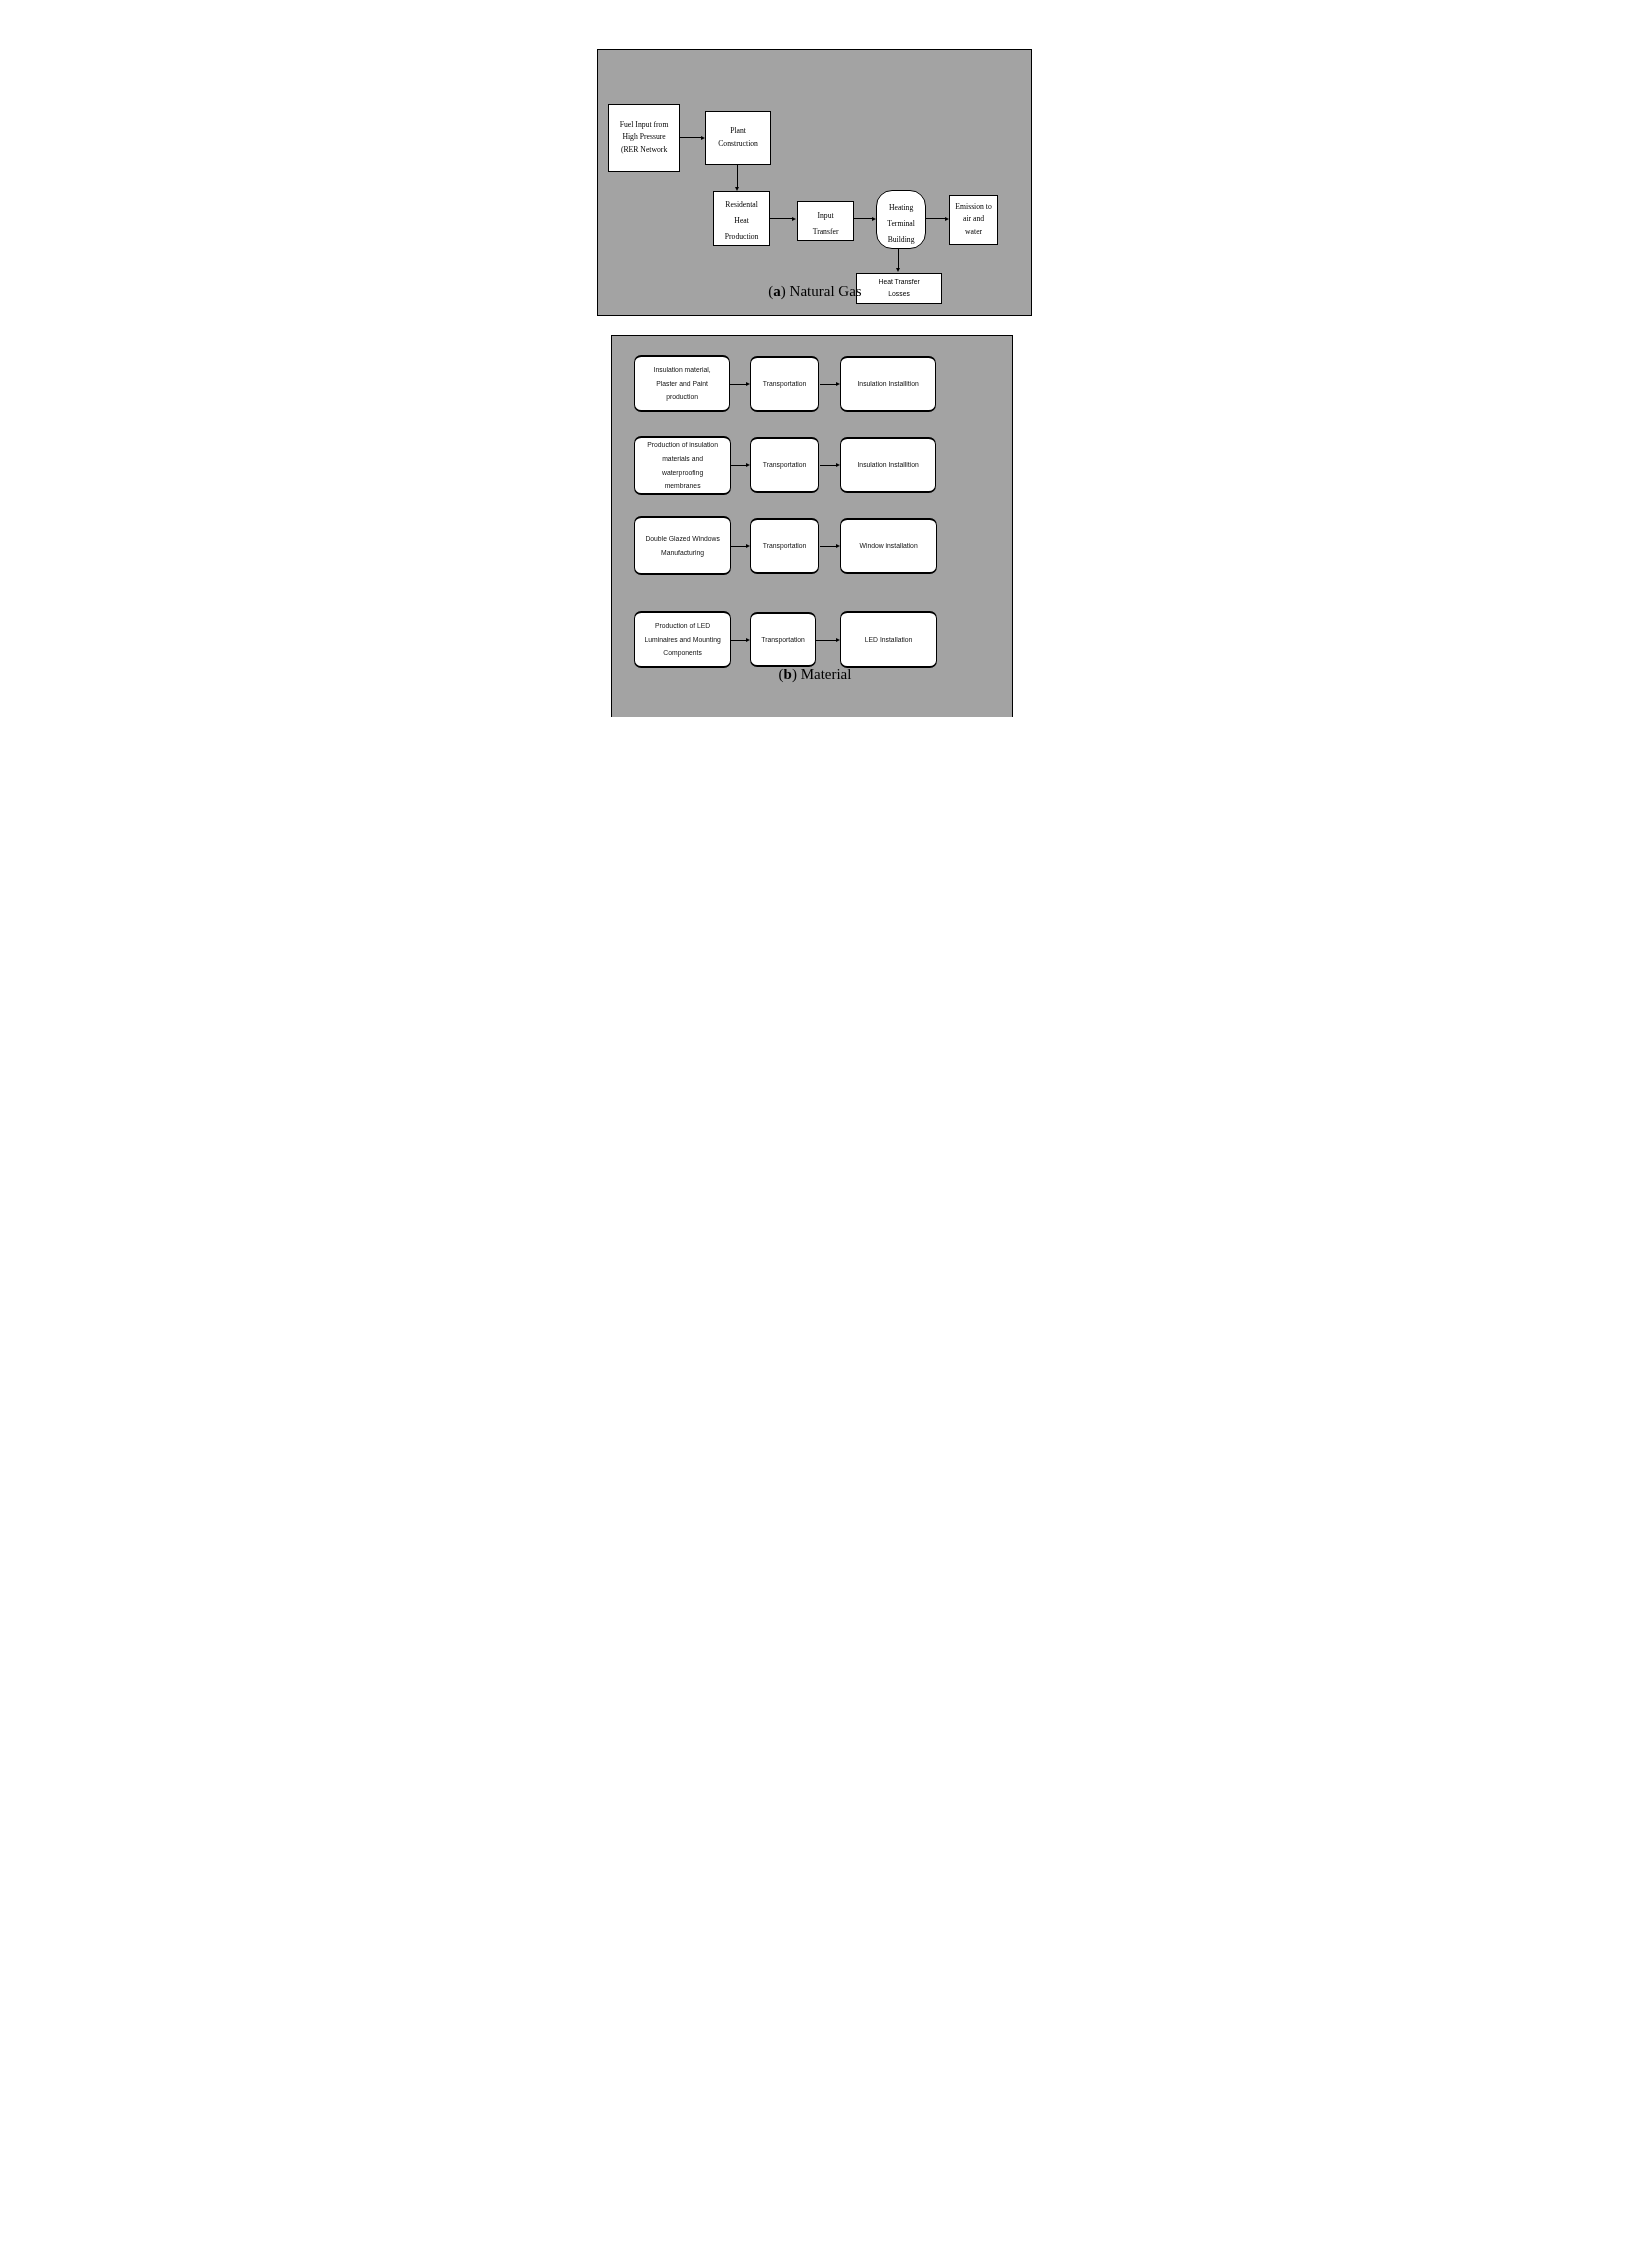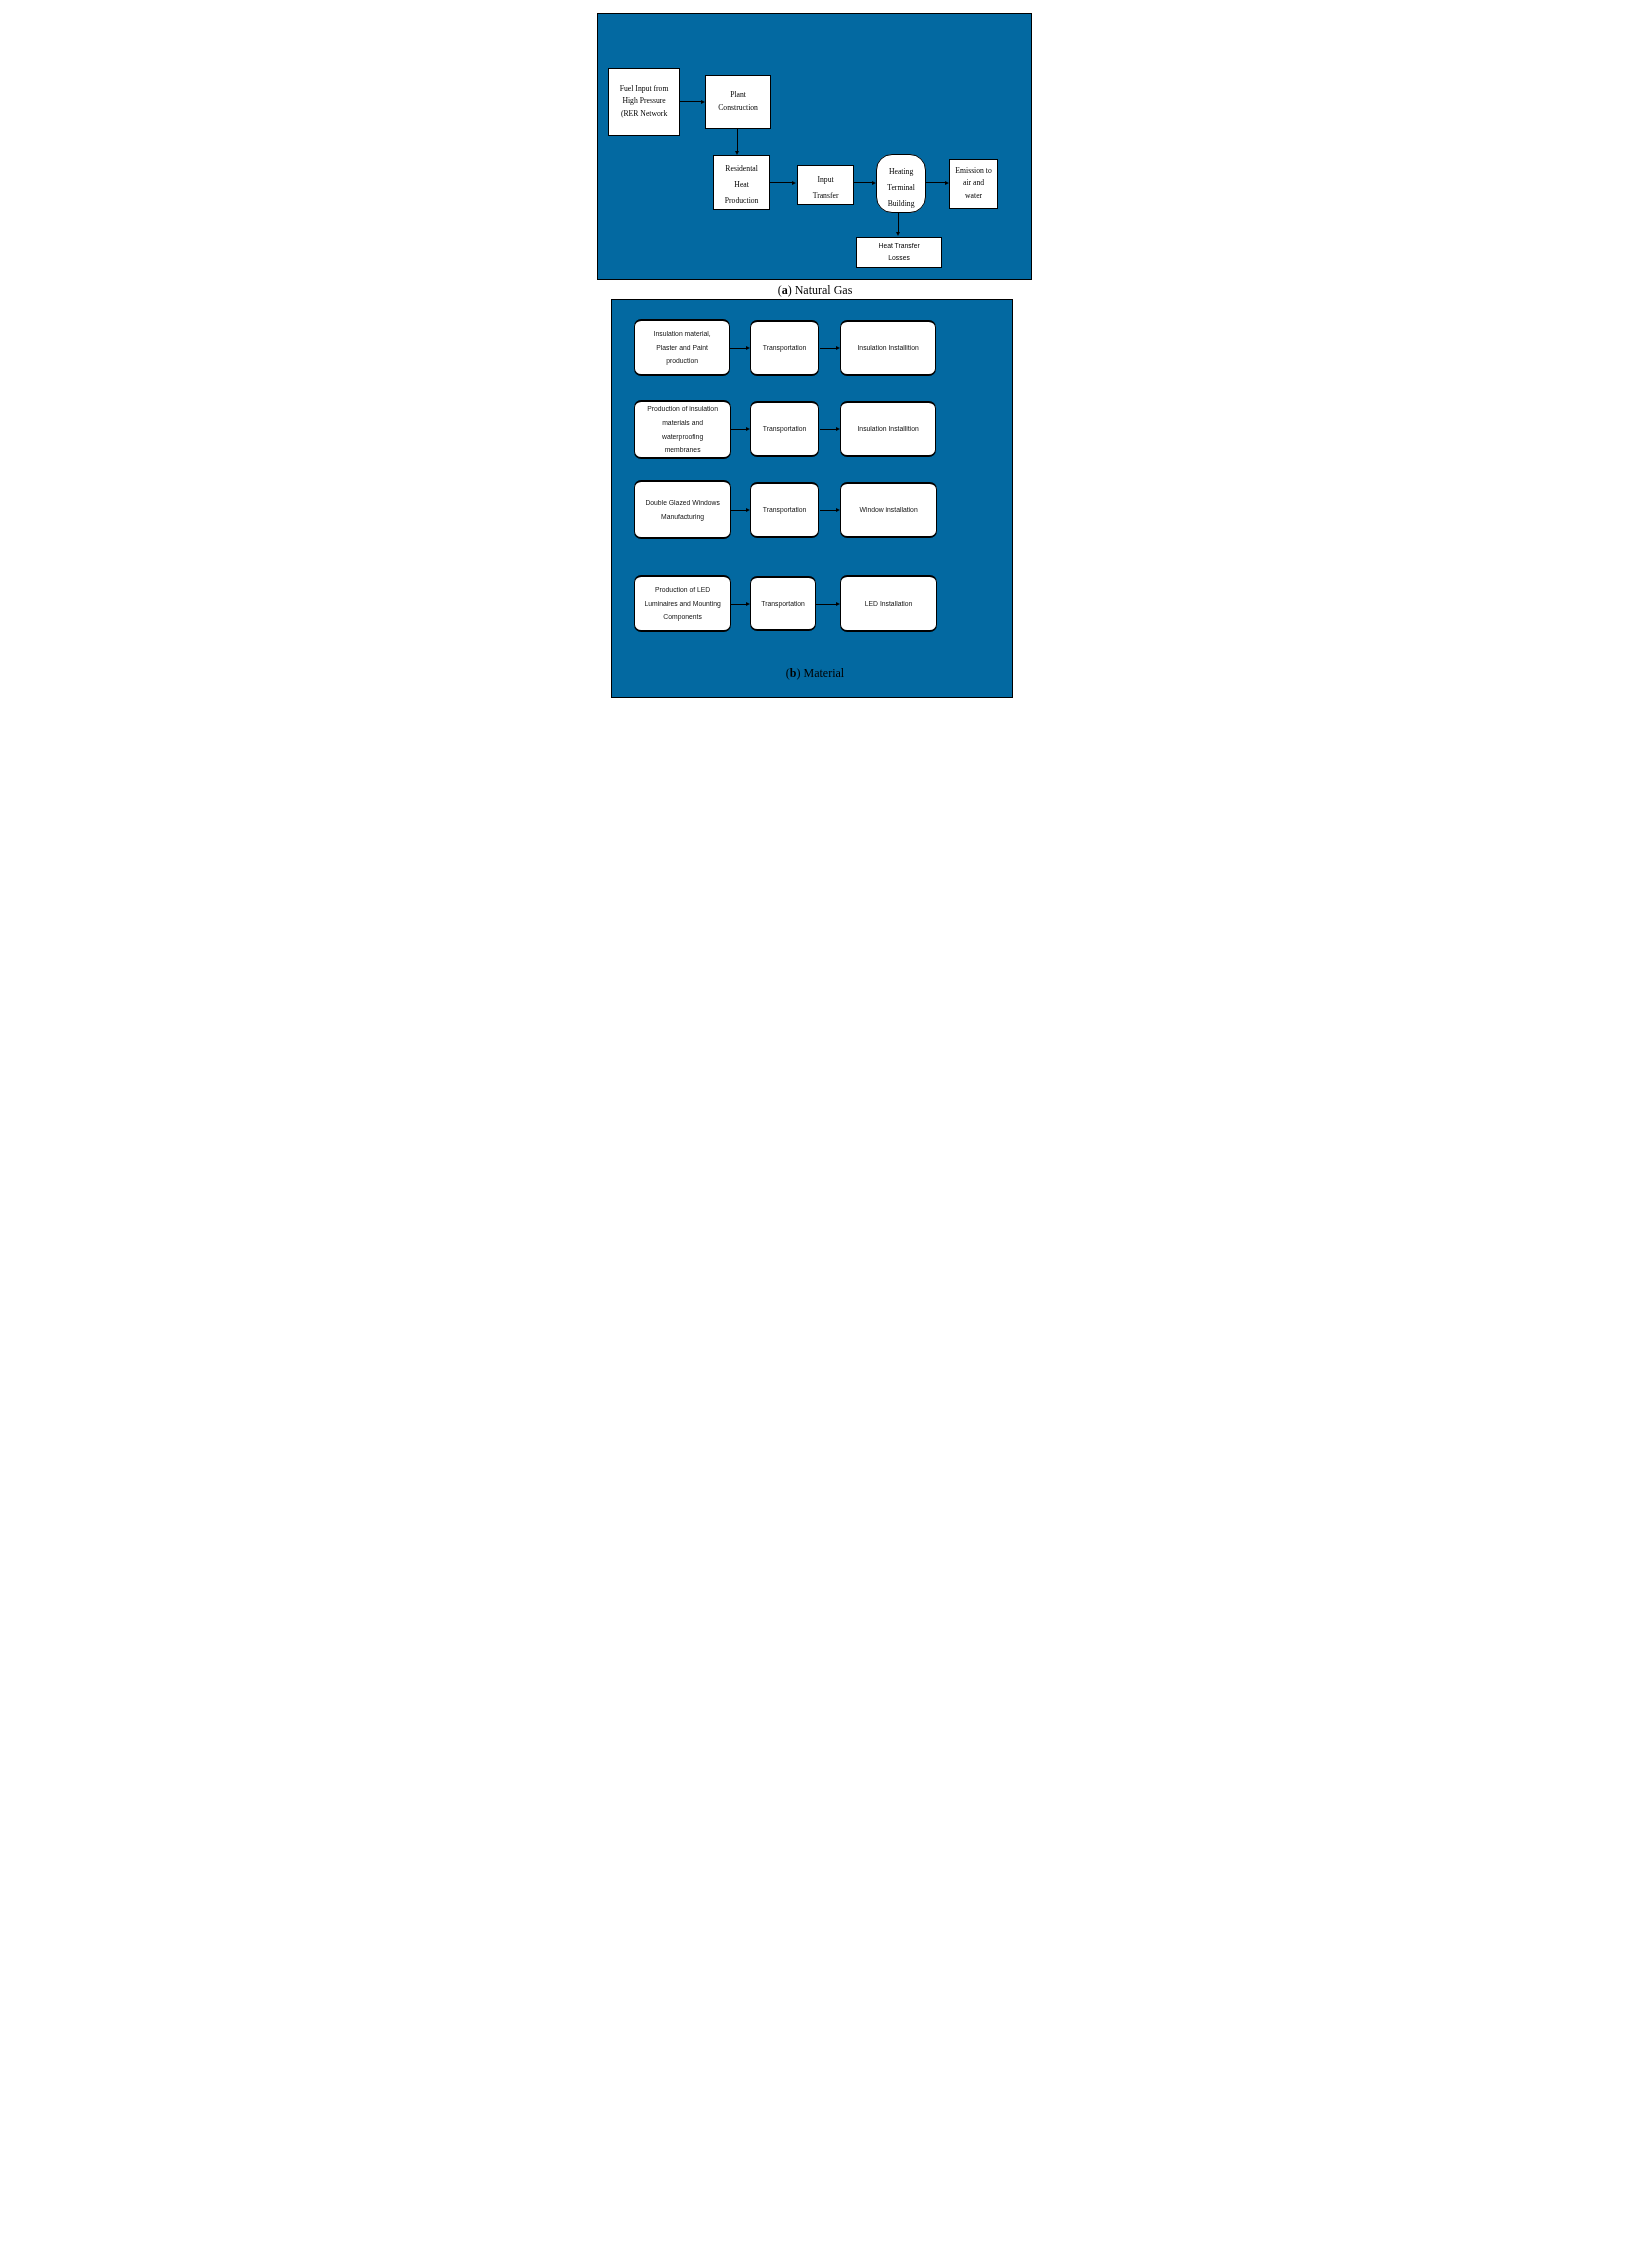--- a/index.html
+++ b/index.html
@@ -7,22 +7,23 @@
     position:relative;
     width:443px;height:717px;
     margin:0 auto;
     background:#ffffff;
     font-family:"Liberation Serif", serif;
     color:#000;
   }
   .panel{
     position:absolute;
     border:0.9px solid #000;
-    background:#0369a1;
+    background:#a3a3a3;
     box-sizing:border-box;
+    margin-top:36px;
   }
   .panel-a{left:3.6px;top:12.7px;width:435px;height:267px;border-top-width:1.4px;}
   .panel-b{left:17.6px;top:299px;width:402px;height:399px;}
 
   .node{
     position:absolute;
     display:flex;align-items:center;justify-content:center;
     text-align:center;
     border:0.9px solid #000;
     background:#fff;
@@ -55,21 +56,21 @@
     border-left:4.5px solid #000;border-top:2.3px solid transparent;border-bottom:2.3px solid transparent;}
   .arr-v{position:absolute;}
   .arr-v .line{position:absolute;top:0;bottom:3.2px;left:50%;width:0.9px;margin-left:-0.5px;background:#000;}
   .arr-v .head{position:absolute;bottom:0;left:50%;margin-left:-2.3px;width:0;height:0;
     border-top:4.5px solid #000;border-left:2.3px solid transparent;border-right:2.3px solid transparent;}
 
   .caption{
     position:absolute;left:0;width:100%;
     text-align:center;
     font-family:"Liberation Serif", serif;
-    font-size:12px;
+    font-size:15px;
   }
   .caption b{font-weight:bold;}
 </style>
 </head>
 <body>
 
 <div class="page">
 
   <section class="panel panel-a">
 

